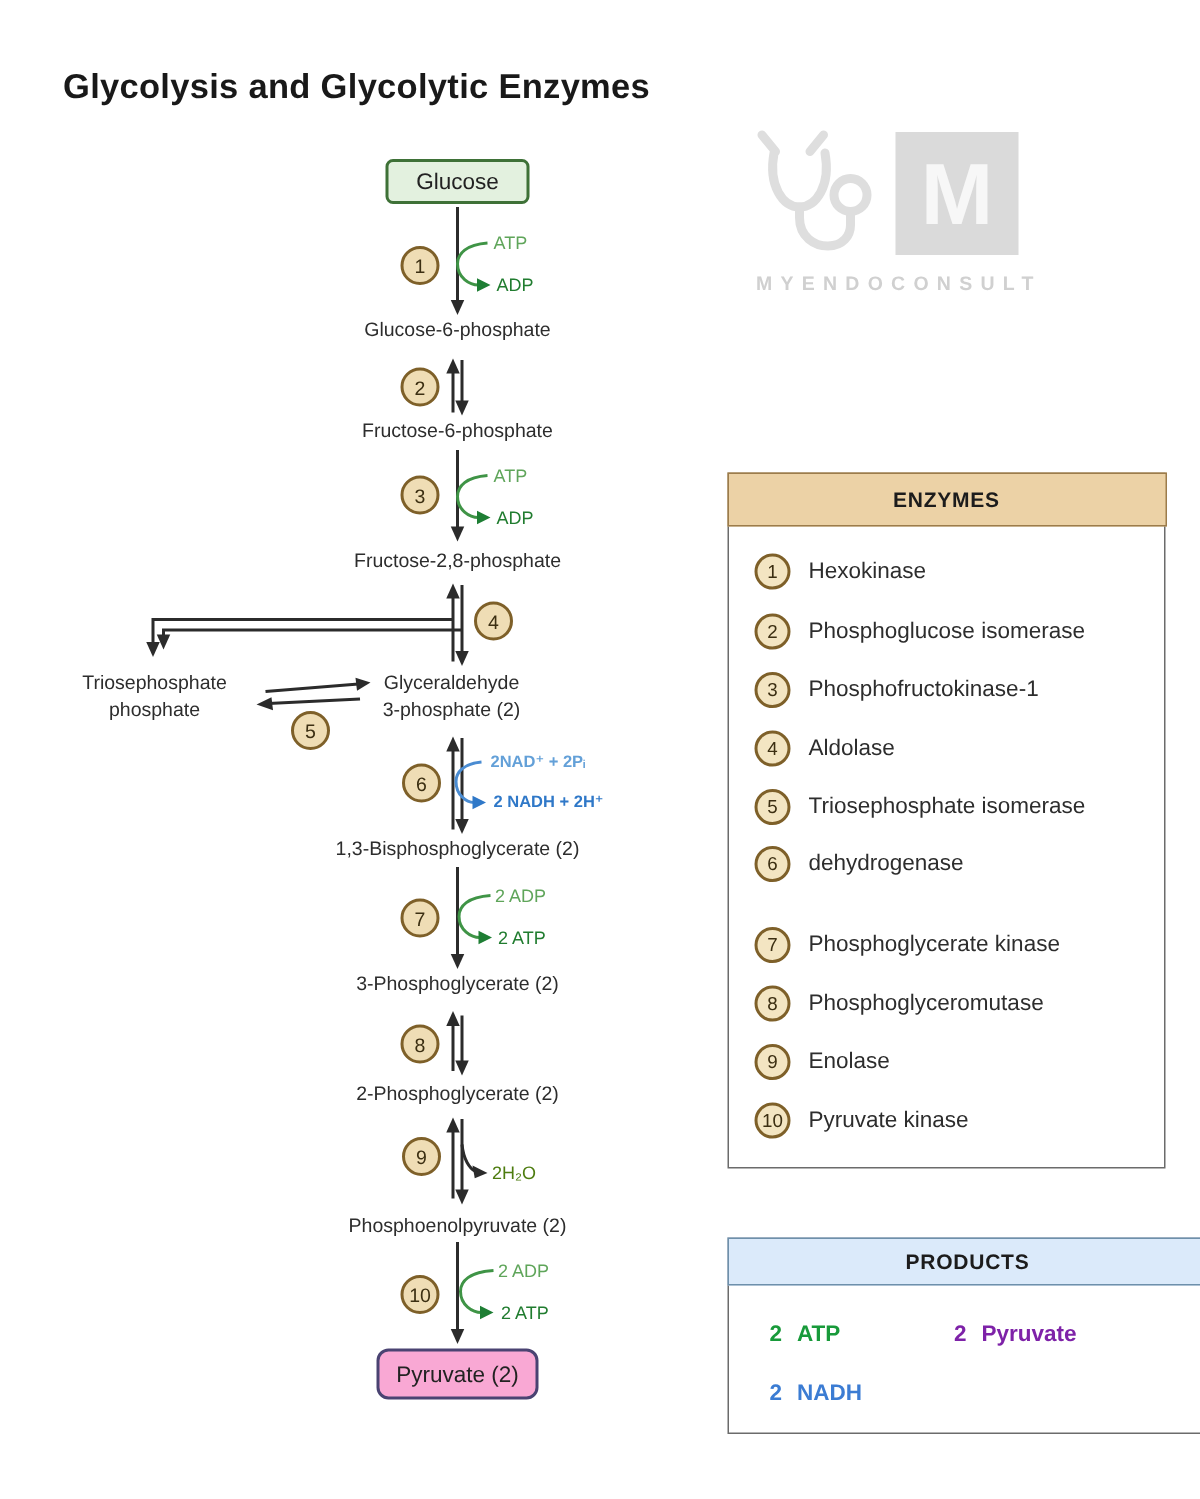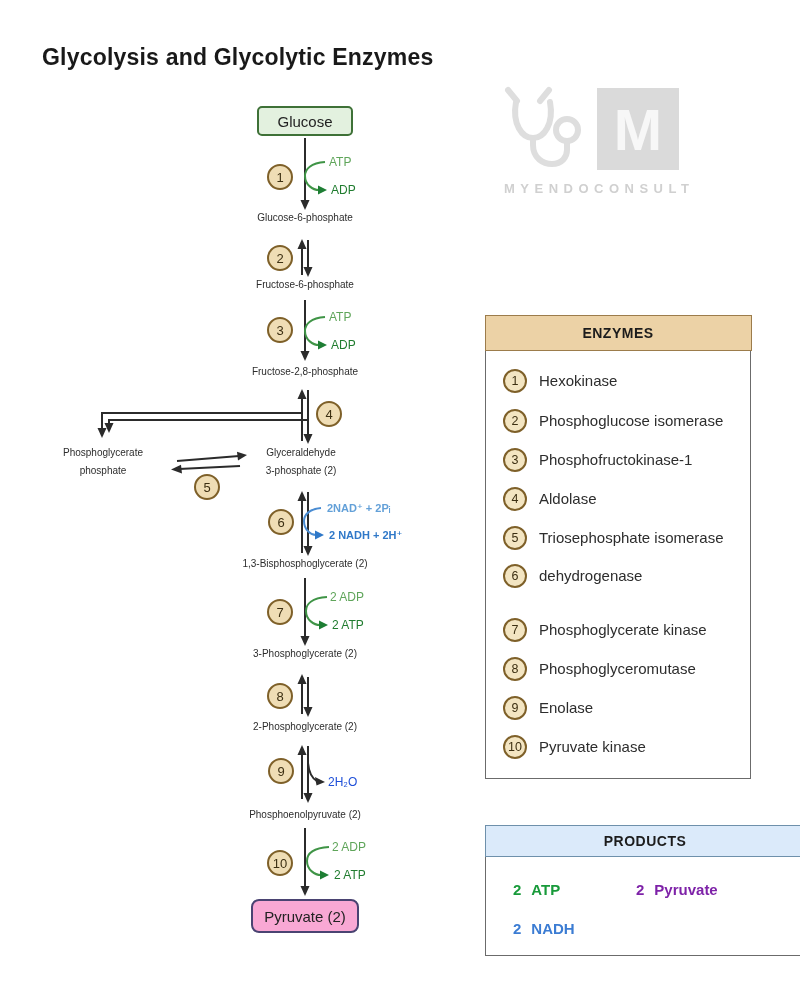--- a/index.html
+++ b/index.html
@@ -3,21 +3,21 @@
 <meta charset="utf-8">
 <style>
   * { margin:0; padding:0; box-sizing:border-box; }
   body { background:#ffffff; font-family:"Liberation Sans","DejaVu Sans",sans-serif; }
   .canvas { position:relative; width:800px; height:999px; background:#ffffff; overflow:hidden;border-radius:27px; }
 
   .abs { position:absolute; }
   .title { left:42px; top:44px; font-size:23px; font-weight:700; color:#191919; letter-spacing:0.2px; }
 
   
-  .met { position:absolute; transform:translateX(-50%); font-size:10px; color:#2d2d2d; white-space:nowrap; }
+  .met { position:absolute; transform:translateX(-50%); font-size:13px; color:#2d2d2d; white-space:nowrap; }
 
   
   .node-box { position:absolute; transform:translateX(-50%); font-size:15px; color:#222;
               display:flex; align-items:center; justify-content:center; white-space:nowrap; }
   .glucose-box { left:305px; top:106px; width:96px; height:30px; background:#e3f1df;
                  border:2px solid #3e7137; border-radius:5px; }
   .pyruvate-box { left:305px; top:899px; width:108px; height:34px; background:#f9a8d4;
                   border:2px solid #4a4372; border-radius:8px; }
 
   
@@ -25,35 +25,35 @@
            background:#efddb5; border:2px solid #7e6029; color:#3c2f12;
            font-size:13px; display:flex; align-items:center; justify-content:center; }
 
   
   .cof { position:absolute; font-size:12px; font-weight:500; white-space:nowrap; line-height:16px; }
   .cof.small { font-size:11px; font-weight:600; }
   .green-in  { color:#5fa55a; }
   .green-out { color:#207c2f; }
   .blue-in   { color:#63a0d8; }
   .blue-out  { color:#2f78c8; }
-  .black-out { color:#1d4ed8; font-weight:400; }
+  .black-out { color:#4d7c0f; font-weight:400; }
 
   
   .wm-square { position:absolute; left:597px; top:88px; width:82px; height:82px; background:#dadada;
                display:flex; align-items:center; justify-content:center;
                font-size:58px; font-weight:700; color:#f7f7f7; }
   .wm-brand { position:absolute; left:504px; top:181px; font-size:13px; font-weight:700;
               letter-spacing:5.5px; color:#d0d0d0; white-space:nowrap; }
 
   
   .panel { position:absolute; background:#ffffff; border:1.5px solid #6b6b6b; }
   .panel-header { position:absolute; left:-1.5px; right:-1.5px; top:-1.5px; height:36px;
                   display:flex; align-items:center; justify-content:center;
                   font-size:14px; font-weight:700; color:#1c1c1c; letter-spacing:0.5px; }
-  .enzymes-panel { left:485px; top:315px; width:266px; height:464px; }
+  .enzymes-panel { left:485px; top:315px; width:292px; height:464px; }
   .enzymes-panel .panel-header { background:#ecd2a6; border:1.5px solid #9c7c4b; }
   .products-panel { left:485px; top:825px; width:320px; height:131px; }
   .products-panel .panel-header { background:#dbeafa; border:1.5px solid #6e90ab; height:32px; }
 
   .enz-item { position:absolute; left:17px; display:flex; align-items:center; gap:12px; }
   .enz-item .stepc-s { width:24px; height:24px; border-radius:50%; background:#f3e5c2;
                        border:2px solid #7e6029; color:#3c2f12; font-size:12.5px; flex:0 0 auto;
                        display:flex; align-items:center; justify-content:center; }
   .enz-item .enz-label { font-size:15px; color:#2d2d2d; line-height:20px; }
   .enz-item.two-line { align-items:flex-start; }
@@ -163,21 +163,21 @@
       <polygon points="320,870.5 320,879.5 329,875" fill="#1e7e34"></polygon>
     </g>
   </svg>
 
   <div class="node-box glucose-box">Glucose</div>
   <div class="node-box pyruvate-box">Pyruvate (2)</div>
 
   <div class="met" style="left:305px; top:212px;">Glucose-6-phosphate</div>
   <div class="met" style="left:305px; top:279px;">Fructose-6-phosphate</div>
   <div class="met" style="left:305px; top:366px;">Fructose-2,8-phosphate</div>
-  <div class="met" style="left:103px; top:447px;">Phosphoglycerate</div>
+  <div class="met" style="left:103px; top:447px;">Triosephosphate</div>
   <div class="met" style="left:103px; top:465px;">phosphate</div>
   <div class="met" style="left:301px; top:447px;">Glyceraldehyde</div>
   <div class="met" style="left:301px; top:465px;">3-phosphate (2)</div>
   <div class="met" style="left:305px; top:558px;">1,3-Bisphosphoglycerate (2)</div>
   <div class="met" style="left:305px; top:648px;">3-Phosphoglycerate (2)</div>
   <div class="met" style="left:305px; top:721px;">2-Phosphoglycerate (2)</div>
   <div class="met" style="left:305px; top:809px;">Phosphoenolpyruvate (2)</div>
 
   <div class="stepc" style="left:267px; top:164px;">1</div>
   <div class="stepc" style="left:267px; top:245px;">2</div>

